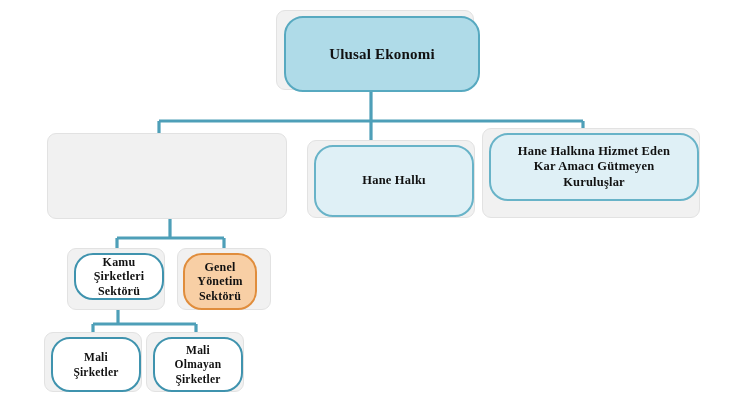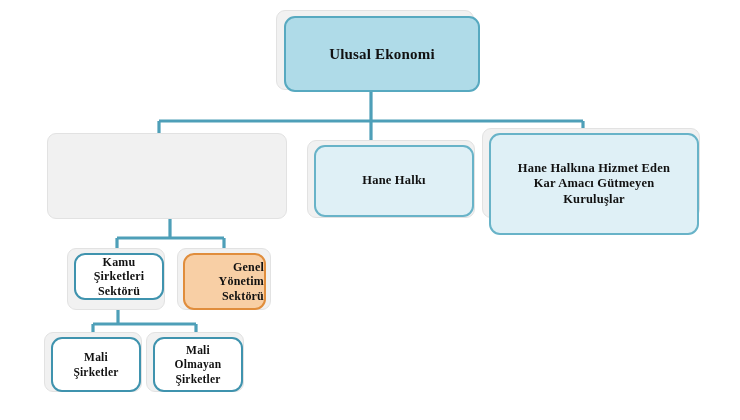--- a/index.html
+++ b/index.html
@@ -24,21 +24,21 @@
     left: 0;
     top: 0;
     width: 740px;
     height: 420px;
   }
 
   
   .node {
     position: absolute;
     box-sizing: border-box;
-    border-radius: 11px;
+    border-radius: 19px;
     display: flex;
     align-items: center;
     justify-content: center;
     text-align: center;
     color: #111111;
     font-weight: bold;
     letter-spacing: 0.2px;
     z-index: 3;
   }
   .node .node-label {
@@ -120,33 +120,33 @@
 
   <div class="node v-primary t1" style="left:284px; top:16px; width:196px; height:76px;">
     <span class="node-label">Ulusal Ekonomi</span>
   </div>
 
 
   <div class="node v-soft t2" style="left:314px; top:145px; width:160px; height:72px;justify-content:flex-end;">
     <span class="node-label">Hane Halkı</span>
   </div>
 
-  <div class="node v-soft t2" style="left:489px; top:133px; width:210px; height:102px;">
+  <div class="node v-soft t2" style="left:489px; top:133px; width:210px; height:68px;">
     <span class="node-label">Hane Halkına Hizmet Eden
 Kar Amacı Gütmeyen
 Kuruluşlar</span>
   </div>
 
   <div class="node v-white t3" style="left:74px; top:253px; width:90px; height:47px;">
     <span class="node-label">Kamu
 Şirketleri
 Sektörü</span>
   </div>
 
-  <div class="node v-orange t3" style="left:183px; top:253px; width:83px; height:57px;text-align:right;">
+  <div class="node v-orange t3" style="left:183px; top:253px; width:74px; height:57px;">
     <span class="node-label">Genel
 Yönetim
 Sektörü</span>
   </div>
 
   <div class="node v-white t4" style="left:51px; top:337px; width:90px; height:55px;">
     <span class="node-label">Mali
 Şirketler</span>
   </div>
 

